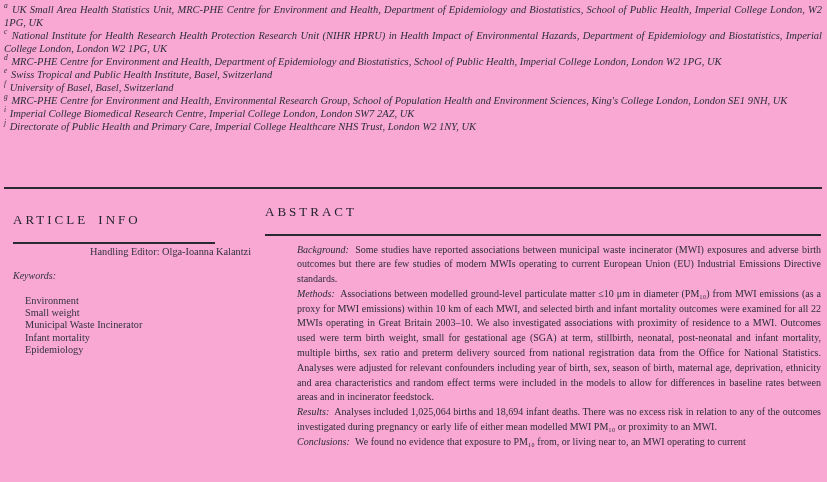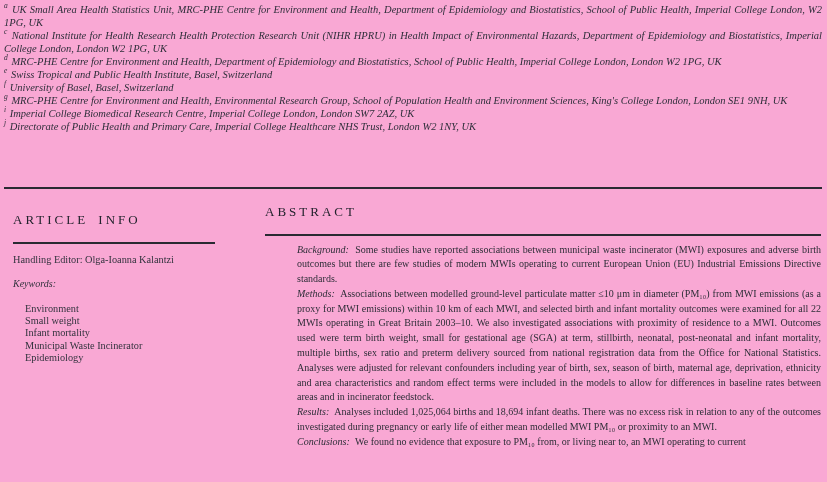--- a/index.html
+++ b/index.html
@@ -72,24 +72,25 @@
   }
   .rule-col {
     height: 1.5px;
     background: #2a2a32;
     margin-top: 14px;
   }
   .col-left .rule-col { width: 202px; }
   .col-right .rule-col { width: 100%; }
 
   .editor {
-    margin: 10px 0 0 0;
+    margin: 2px 0 0 0;
     font-size: 10.3px;
     line-height: 12.5px;
     color: #33333e;
+    text-align: right;
   }
   .kw-label {
     margin: 12px 0 0 0;
     font-style: italic;
     font-size: 10px;
     line-height: 12.5px;
     color: #33333e;
   }
   .kw-list {
     margin: 12px;
@@ -133,22 +134,22 @@
   <div class="rule-full"></div>
 
   <section class="col-left">
     <h2 class="colhead">ARTICLE INFO</h2>
     <div class="rule-col"></div>
     <p class="editor">Handling Editor: Olga-Ioanna Kalantzi</p>
     <p class="kw-label">Keywords:</p>
     <ul class="kw-list">
         <li>Environment</li>
         <li>Small weight</li>
+        <li>Municipal Waste Incinerator</li>
         <li>Infant mortality</li>
-        <li>Municipal Waste Incinerator</li>
         <li>Epidemiology</li>
       </ul>
   </section>
 
   <section class="col-right">
     <h2 class="colhead">ABSTRACT</h2>
     <div class="rule-col"></div>
     <div class="abstract-body">
         <p><span class="sec-label">Background:</span><span> Some studies have reported associations between municipal waste incinerator (MWI) exposures and adverse birth outcomes but there are few studies of modern MWIs operating to current European Union (EU) Industrial Emissions Directive standards.</span></p>
         <p><span class="sec-label">Methods:</span><span> Associations between modelled ground-level particulate matter ≤10 μm in diameter (PM₁₀) from MWI emissions (as a proxy for MWI emissions) within 10 km of each MWI, and selected birth and infant mortality outcomes were examined for all 22 MWIs operating in Great Britain 2003–10. We also investigated associations with proximity of residence to a MWI. Outcomes used were term birth weight, small for gestational age (SGA) at term, stillbirth, neonatal, post-neonatal and infant mortality, multiple births, sex ratio and preterm delivery sourced from national registration data from the Office for National Statistics. Analyses were adjusted for relevant confounders including year of birth, sex, season of birth, maternal age, deprivation, ethnicity and area characteristics and random effect terms were included in the models to allow for differences in baseline rates between areas and in incinerator feedstock.</span></p>

